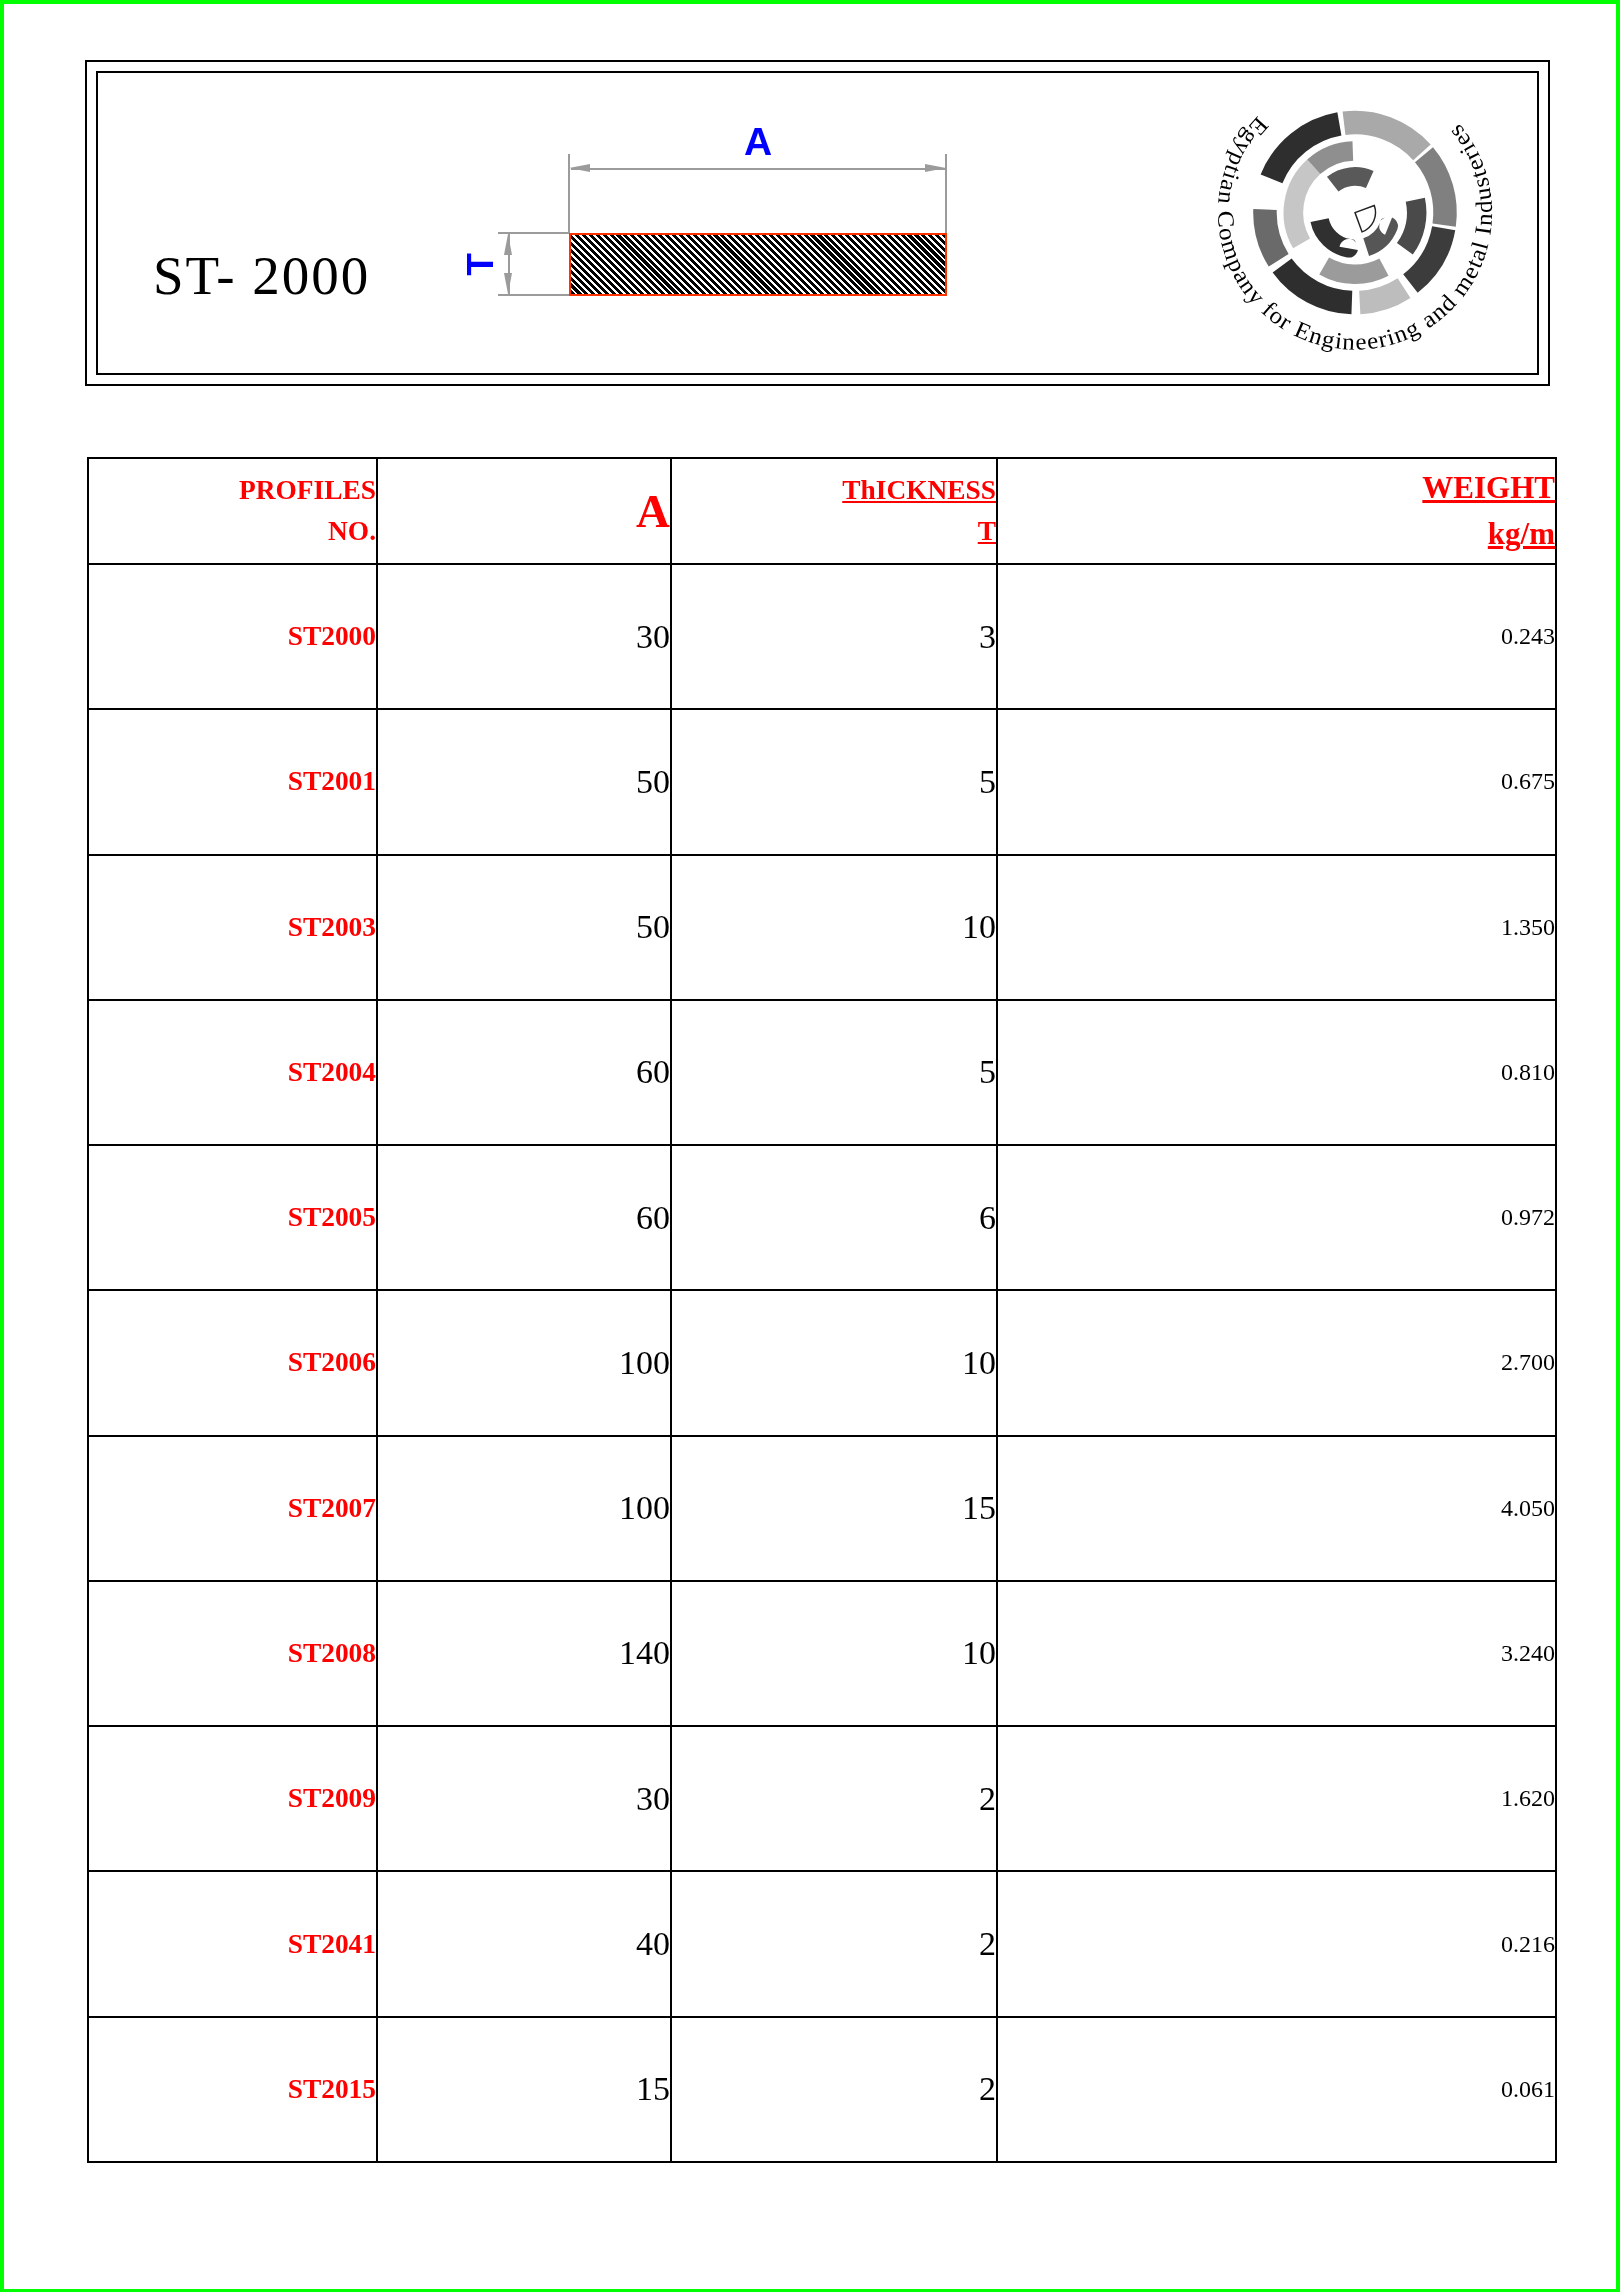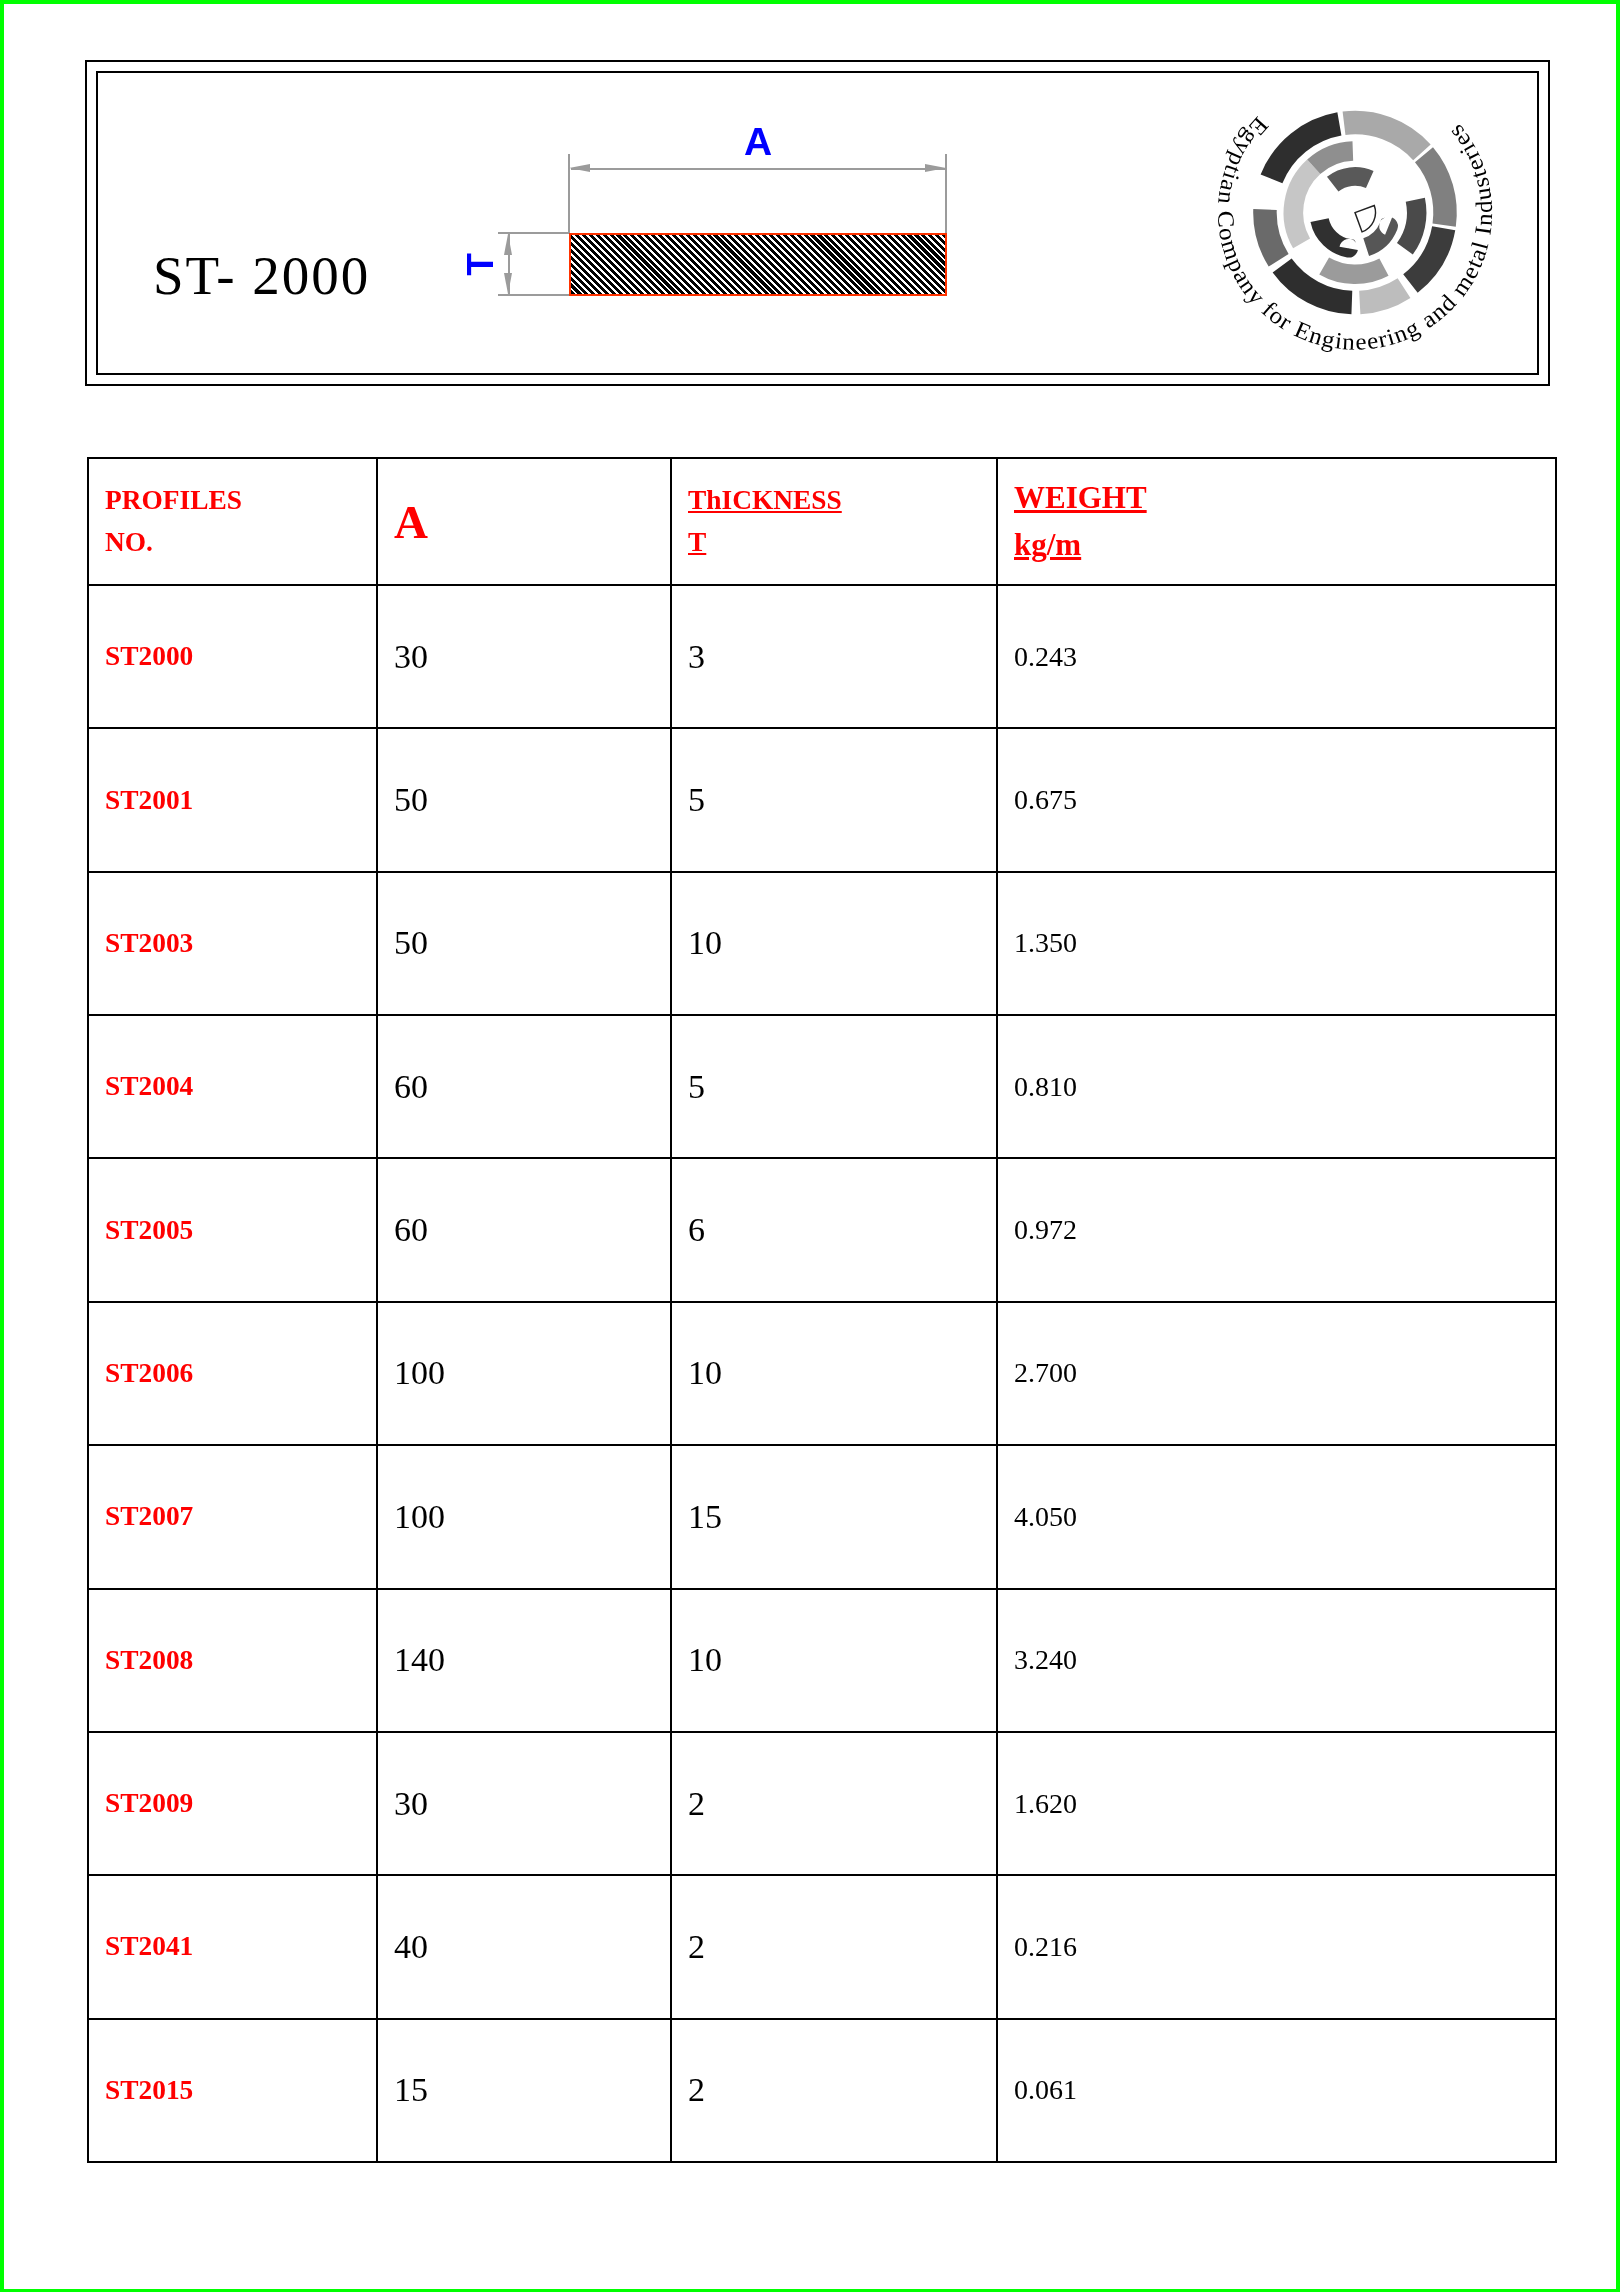--- a/index.html
+++ b/index.html
@@ -56,32 +56,32 @@
   }
   
   .logo-svg{position:absolute;left:1194px;top:52px;}
   .logo-text{font-family:"Liberation Serif", serif;font-size:24px;fill:#000;letter-spacing:1px;}
   
   table.profiles{
     position:absolute;left:83px;top:453px;width:1468px;height:1706px;
     border-collapse:collapse;table-layout:fixed;background:#fff;
   }
   table.profiles th, table.profiles td{
-    border:2px solid #000;text-align:left;vertical-align:middle;
-    box-sizing:border-box;padding:16px;
+    border:2px solid #000;text-align:right;vertical-align:middle;
+    box-sizing:border-box;padding:0;
   }
   tr.head-row{height:106px;}
   th{color:#ff0000;font-weight:bold;white-space:pre-line;font-family:"Liberation Serif", serif;}
   .h-profiles{font-size:27.4px;line-height:1.5;}
   .h-a{font-size:47px;}
   .h-thickness{font-size:27.4px;line-height:1.5;text-decoration:underline;}
   .h-weight{font-size:31px;line-height:1.5;padding-left:93px;text-decoration:underline;}
   td.cell-no{color:#ff0000;font-weight:bold;font-size:27.4px;font-family:"Liberation Serif", serif;}
   td.cell-a, td.cell-t{font-size:34px;color:#000;}
-  td.cell-w{font-size:28px;color:#000;padding-right:142px;}
+  td.cell-w{font-size:24px;color:#000;padding-right:142px;}
 </style>
 </head>
 <body>
 
 <div class="page">
 
   <div class="header-box">
     <div class="header-inner"></div>
   </div>
 

